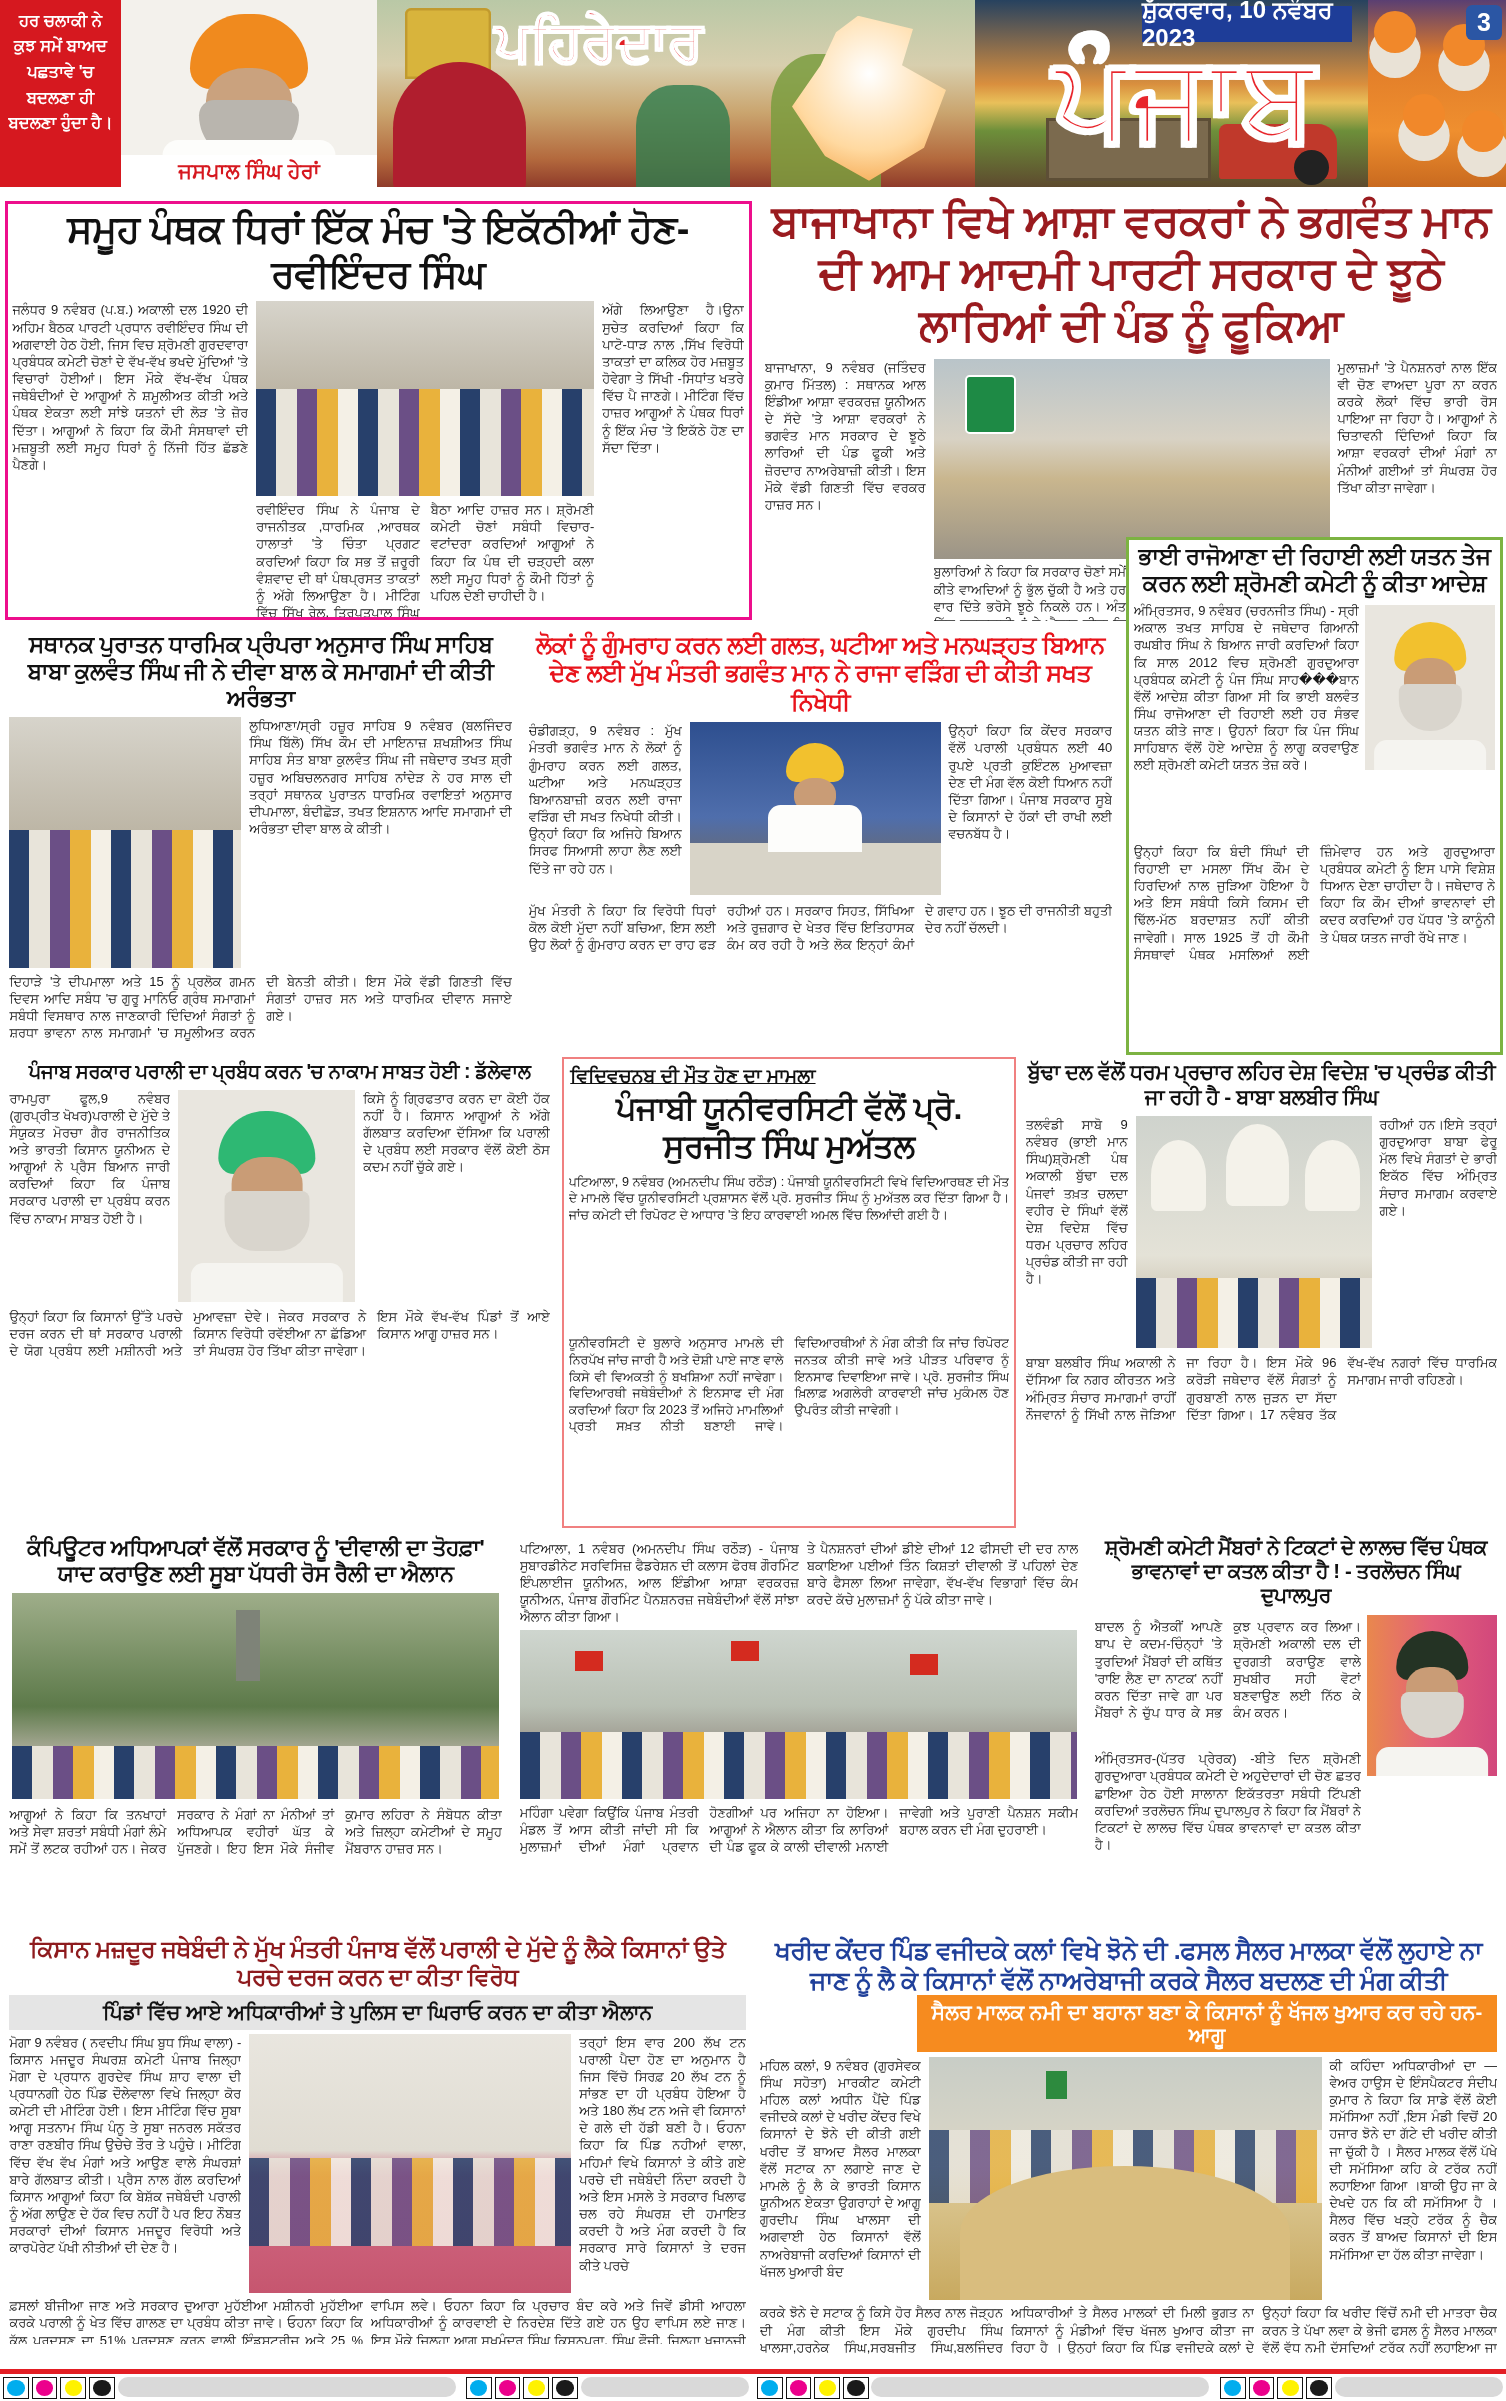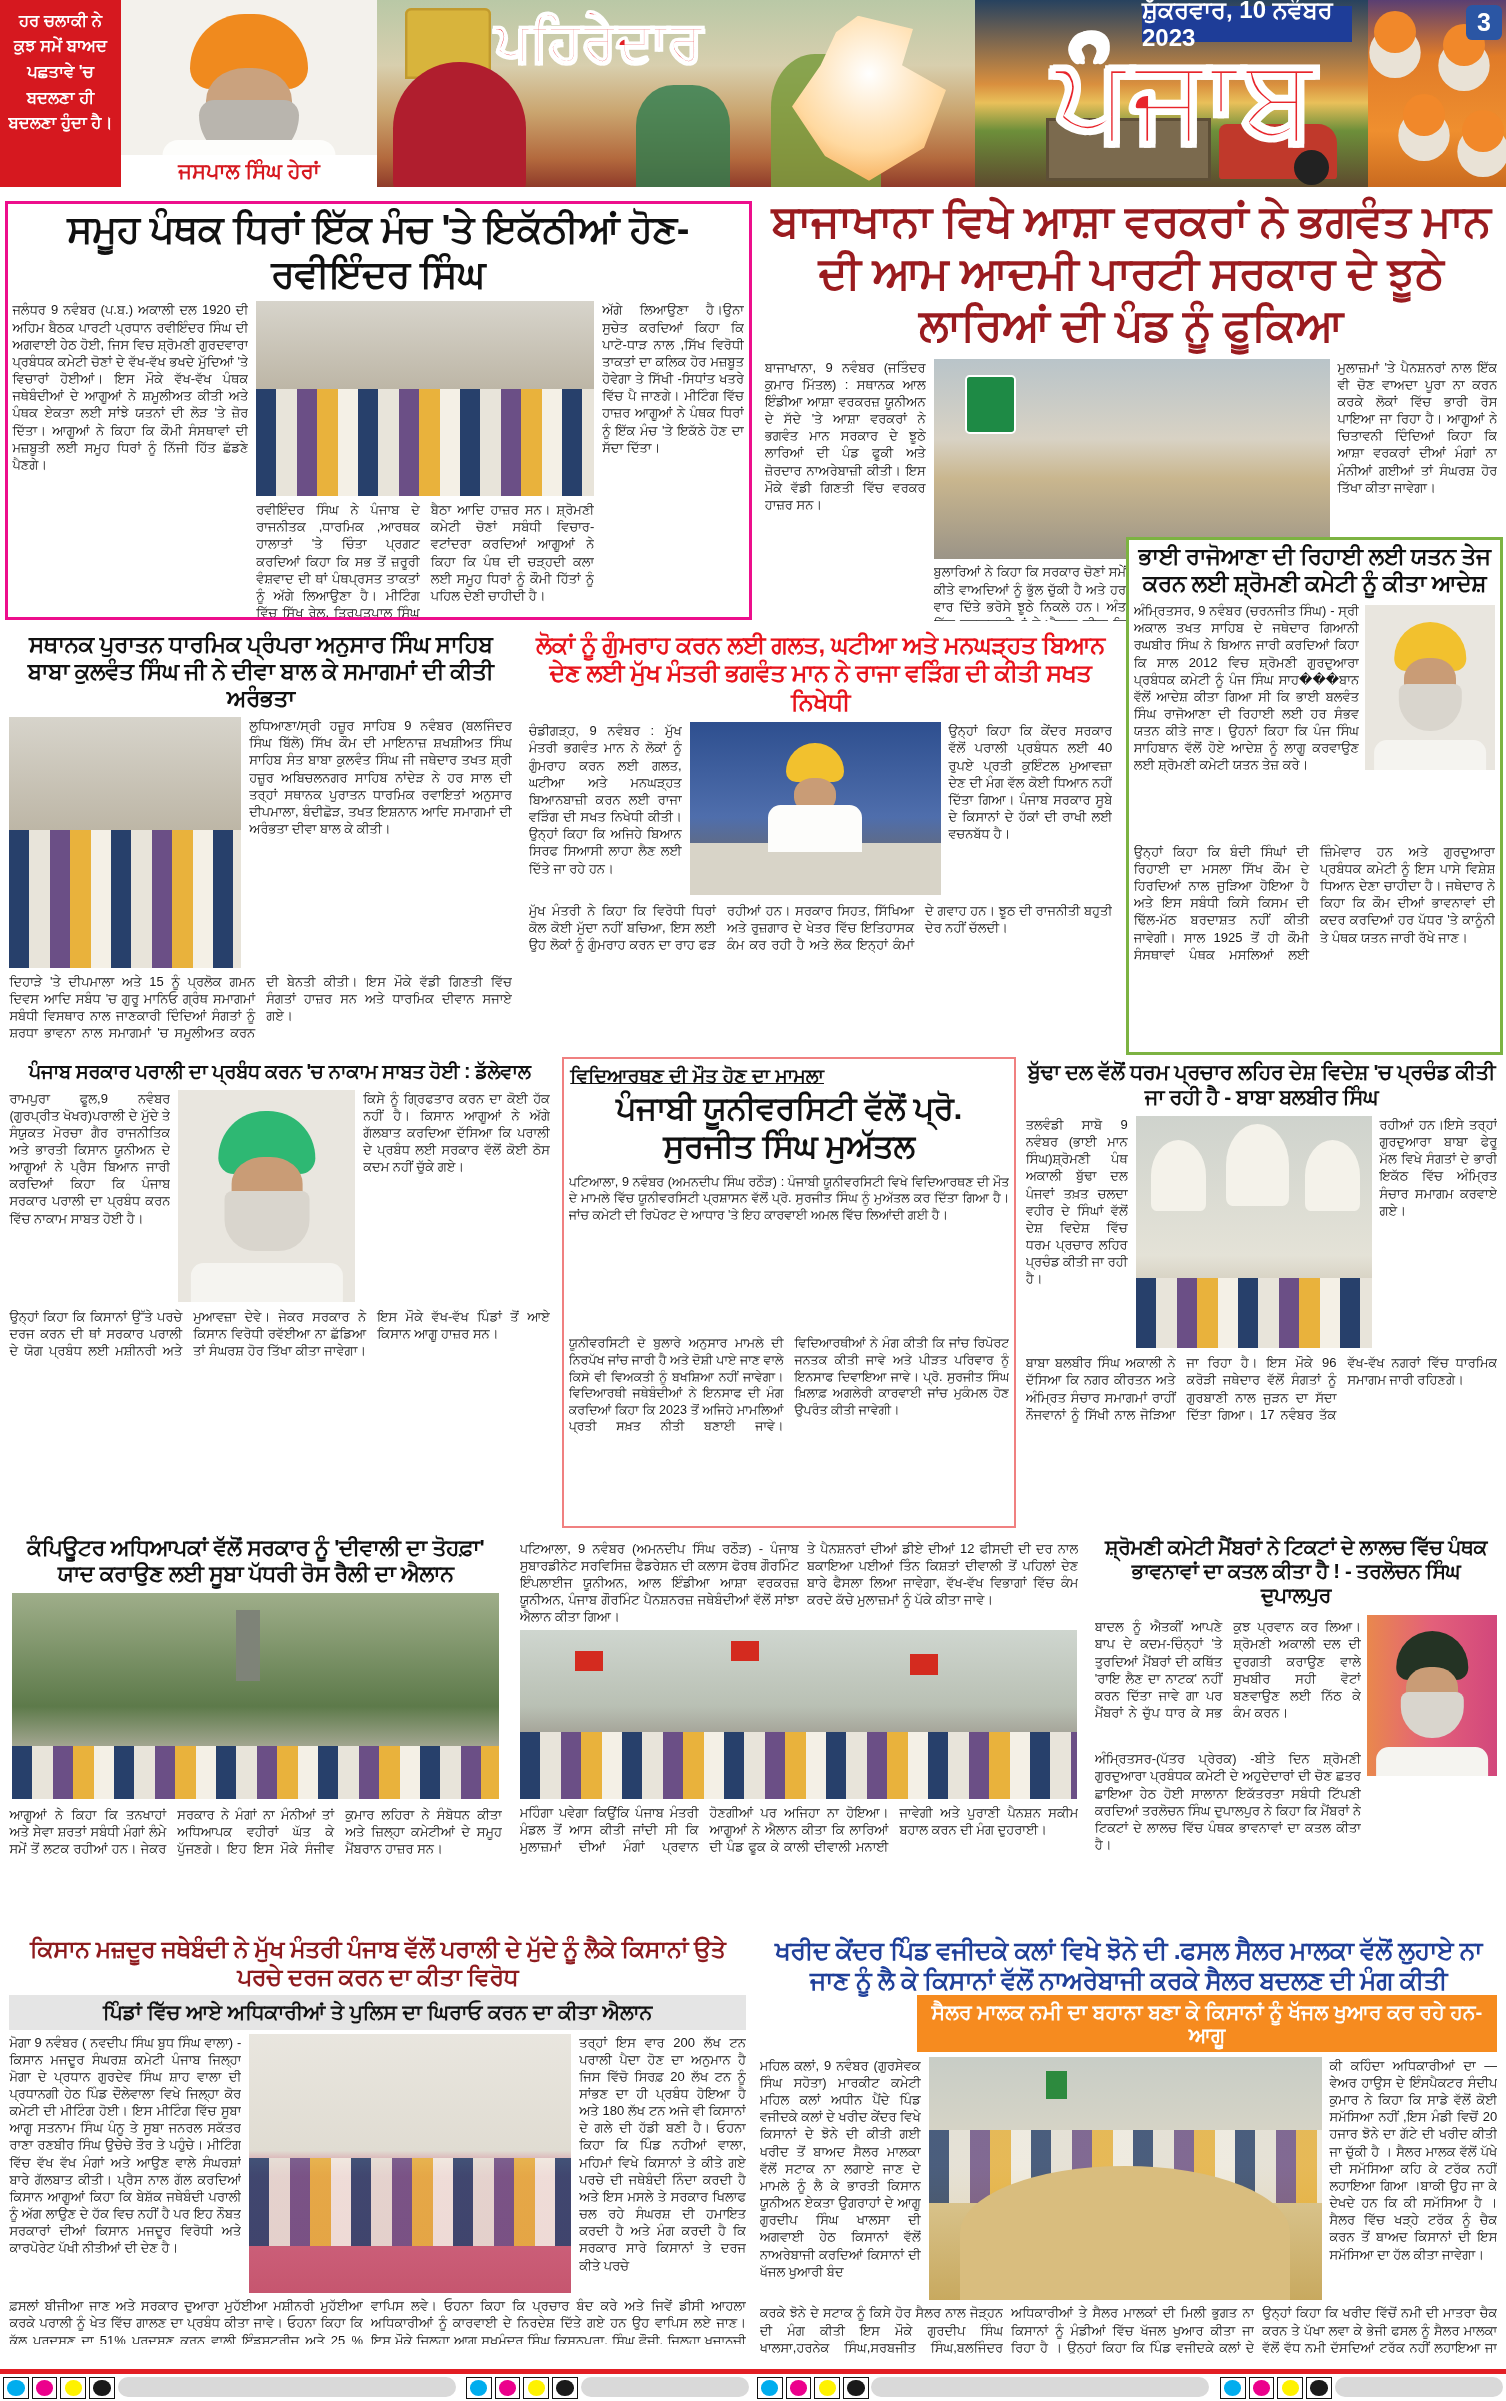--- a/index.html
+++ b/index.html
@@ -227,21 +227,21 @@
         <div class="f"></div>
         <div class="b"></div>
         <div class="s"></div>
       </div>
       <div class="body-txt" style="flex:1;height:212px;">ਕਿਸੇ ਨੂੰ ਗ੍ਰਿਫਤਾਰ ਕਰਨ ਦਾ ਕੋਈ ਹੱਕ ਨਹੀਂ ਹੈ। ਕਿਸਾਨ ਆਗੂਆਂ ਨੇ ਅੱਗੇ ਗੱਲਬਾਤ ਕਰਦਿਆ ਦੱਸਿਆ ਕਿ ਪਰਾਲੀ ਦੇ ਪ੍ਰਬੰਧ ਲਈ ਸਰਕਾਰ ਵੱਲੋਂ ਕੋਈ ਠੋਸ ਕਦਮ ਨਹੀਂ ਚੁੱਕੇ ਗਏ।</div>
     </div>
     <div class="body-txt cols-3" style="height:200px;margin-top:6.3px;">ਉਨ੍ਹਾਂ ਕਿਹਾ ਕਿ ਕਿਸਾਨਾਂ ਉੱਤੇ ਪਰਚੇ ਦਰਜ ਕਰਨ ਦੀ ਥਾਂ ਸਰਕਾਰ ਪਰਾਲੀ ਦੇ ਯੋਗ ਪ੍ਰਬੰਧ ਲਈ ਮਸ਼ੀਨਰੀ ਅਤੇ ਮੁਆਵਜ਼ਾ ਦੇਵੇ। ਜੇਕਰ ਸਰਕਾਰ ਨੇ ਕਿਸਾਨ ਵਿਰੋਧੀ ਰਵੱਈਆ ਨਾ ਛੱਡਿਆ ਤਾਂ ਸੰਘਰਸ਼ ਹੋਰ ਤਿੱਖਾ ਕੀਤਾ ਜਾਵੇਗਾ। ਇਸ ਮੌਕੇ ਵੱਖ-ਵੱਖ ਪਿੰਡਾਂ ਤੋਂ ਆਏ ਕਿਸਾਨ ਆਗੂ ਹਾਜ਼ਰ ਸਨ।</div>
   </div>
 
   <div id="a7" class="art">
-    <div class="kicker">ਵਿਦਿਆਰਥਣ ਦੀ ਮੌਤ ਹੋਣ ਦਾ ਮਾਮਲਾ</div>
+    <div class="kicker">ਵਿਦਿਵਚਨਬ ਦੀ ਮੌਤ ਹੋਣ ਦਾ ਮਾਮਲਾ</div>
     <div class="hl">ਪੰਜਾਬੀ ਯੂਨੀਵਰਸਿਟੀ ਵੱਲੋਂ ਪ੍ਰੋ. ਸੁਰਜੀਤ ਸਿੰਘ ਮੁਅੱਤਲ</div>
     <div class="body-txt" style="height:157px;margin-top:7.9px;font-size:12.6px;">ਪਟਿਆਲਾ, 9 ਨਵੰਬਰ (ਅਮਨਦੀਪ ਸਿੰਘ ਰਠੌੜ) : ਪੰਜਾਬੀ ਯੂਨੀਵਰਸਿਟੀ ਵਿਖੇ ਵਿਦਿਆਰਥਣ ਦੀ ਮੌਤ ਦੇ ਮਾਮਲੇ ਵਿੱਚ ਯੂਨੀਵਰਸਿਟੀ ਪ੍ਰਸ਼ਾਸਨ ਵੱਲੋਂ ਪ੍ਰੋ. ਸੁਰਜੀਤ ਸਿੰਘ ਨੂੰ ਮੁਅੱਤਲ ਕਰ ਦਿੱਤਾ ਗਿਆ ਹੈ। ਜਾਂਚ ਕਮੇਟੀ ਦੀ ਰਿਪੋਰਟ ਦੇ ਆਧਾਰ 'ਤੇ ਇਹ ਕਾਰਵਾਈ ਅਮਲ ਵਿੱਚ ਲਿਆਂਦੀ ਗਈ ਹੈ।</div>
     <div class="body-txt cols-2" style="height:169px;margin-top:4.7px;font-size:12.6px;">ਯੂਨੀਵਰਸਿਟੀ ਦੇ ਬੁਲਾਰੇ ਅਨੁਸਾਰ ਮਾਮਲੇ ਦੀ ਨਿਰਪੱਖ ਜਾਂਚ ਜਾਰੀ ਹੈ ਅਤੇ ਦੋਸ਼ੀ ਪਾਏ ਜਾਣ ਵਾਲੇ ਕਿਸੇ ਵੀ ਵਿਅਕਤੀ ਨੂੰ ਬਖਸ਼ਿਆ ਨਹੀਂ ਜਾਵੇਗਾ। ਵਿਦਿਆਰਥੀ ਜਥੇਬੰਦੀਆਂ ਨੇ ਇਨਸਾਫ ਦੀ ਮੰਗ ਕਰਦਿਆਂ ਕਿਹਾ ਕਿ 2023 ਤੋਂ ਅਜਿਹੇ ਮਾਮਲਿਆਂ ਪ੍ਰਤੀ ਸਖ਼ਤ ਨੀਤੀ ਬਣਾਈ ਜਾਵੇ। ਵਿਦਿਆਰਥੀਆਂ ਨੇ ਮੰਗ ਕੀਤੀ ਕਿ ਜਾਂਚ ਰਿਪੋਰਟ ਜਨਤਕ ਕੀਤੀ ਜਾਵੇ ਅਤੇ ਪੀੜਤ ਪਰਿਵਾਰ ਨੂੰ ਇਨਸਾਫ ਦਿਵਾਇਆ ਜਾਵੇ। ਪ੍ਰੋ. ਸੁਰਜੀਤ ਸਿੰਘ ਖ਼ਿਲਾਫ਼ ਅਗਲੇਰੀ ਕਾਰਵਾਈ ਜਾਂਚ ਮੁਕੰਮਲ ਹੋਣ ਉਪਰੰਤ ਕੀਤੀ ਜਾਵੇਗੀ।</div>
   </div>
 
   <div id="a8" class="art">
     <div class="hl">ਬੁੱਢਾ ਦਲ ਵੱਲੋਂ ਧਰਮ ਪ੍ਰਚਾਰ ਲਹਿਰ ਦੇਸ਼ ਵਿਦੇਸ਼ 'ਚ ਪ੍ਰਚੰਡ ਕੀਤੀ ਜਾ ਰਹੀ ਹੈ - ਬਾਬਾ ਬਲਬੀਰ ਸਿੰਘ</div>
     <div class="row" style="margin-top:6.3px;">
       <div class="body-txt" style="width:102px;height:232px;">ਤਲਵੰਡੀ ਸਾਬੋ 9 ਨਵੰਬਰ (ਭਾਈ ਮਾਨ ਸਿੰਘ)ਸ਼੍ਰੋਮਣੀ ਪੰਥ ਅਕਾਲੀ ਬੁੱਢਾ ਦਲ ਪੰਜਵਾਂ ਤਖ਼ਤ ਚਲਦਾ ਵਹੀਰ ਦੇ ਸਿੰਘਾਂ ਵੱਲੋਂ ਦੇਸ਼ ਵਿਦੇਸ਼ ਵਿੱਚ ਧਰਮ ਪ੍ਰਚਾਰ ਲਹਿਰ ਪ੍ਰਚੰਡ ਕੀਤੀ ਜਾ ਰਹੀ ਹੈ।</div>
       <div class="ph ph-gurdwara" style="width:236px;height:232px;">
@@ -259,21 +259,21 @@
     <div class="hl">ਕੰਪਿਊਟਰ ਅਧਿਆਪਕਾਂ ਵੱਲੋਂ ਸਰਕਾਰ ਨੂੰ 'ਦੀਵਾਲੀ ਦਾ ਤੋਹਫ਼ਾ' ਯਾਦ ਕਰਾਉਣ ਲਈ ਸੂਬਾ ਪੱਧਰੀ ਰੋਸ ਰੈਲੀ ਦਾ ਐਲਾਨ</div>
     <div class="ph ph-park" style="width:487px;height:206px;margin:6.3px auto 0;">
       <div style="position:absolute;left:46%;top:8%;width:23.6px;height:71px;background:#7e8378;"></div>
       <div class="strip" style="height:26%;"></div>
     </div>
     <div class="body-txt cols-3" style="height:102px;margin-top:6.3px;">ਆਗੂਆਂ ਨੇ ਕਿਹਾ ਕਿ ਤਨਖਾਹਾਂ ਅਤੇ ਸੇਵਾ ਸ਼ਰਤਾਂ ਸਬੰਧੀ ਮੰਗਾਂ ਲੰਮੇ ਸਮੇਂ ਤੋਂ ਲਟਕ ਰਹੀਆਂ ਹਨ। ਜੇਕਰ ਸਰਕਾਰ ਨੇ ਮੰਗਾਂ ਨਾ ਮੰਨੀਆਂ ਤਾਂ ਅਧਿਆਪਕ ਵਹੀਰਾਂ ਘੱਤ ਕੇ ਪੁੱਜਣਗੇ। ਇਹ ਇਸ ਮੌਕੇ ਸੰਜੀਵ ਕੁਮਾਰ ਲਹਿਰਾ ਨੇ ਸੰਬੋਧਨ ਕੀਤਾ ਅਤੇ ਜ਼ਿਲ੍ਹਾ ਕਮੇਟੀਆਂ ਦੇ ਸਮੂਹ ਮੈਂਬਰਾਨ ਹਾਜ਼ਰ ਸਨ।</div>
   </div>
 
   <div id="a10" class="art">
     <div class="row" style="margin-top:4.7px;">
-      <div class="body-txt" style="width:50%;height:86px;">ਪਟਿਆਲਾ, 9 ਨਵੰਬਰ (ਅਮਨਦੀਪ ਸਿੰਘ ਰਠੌੜ) - ਪੰਜਾਬ ਸੁਬਾਰਡੀਨੇਟ ਸਰਵਿਸਿਜ਼ ਫੈਡਰੇਸ਼ਨ ਦੀ ਕਲਾਸ ਫੋਰਥ ਗੌਰਮਿੰਟ ਇੰਪਲਾਈਜ ਯੂਨੀਅਨ, ਆਲ ਇੰਡੀਆ ਆਸ਼ਾ ਵਰਕਰਜ਼ ਯੂਨੀਅਨ, ਪੰਜਾਬ ਗੌਰਮਿੰਟ ਪੈਨਸ਼ਨਰਜ਼ ਜਥੇਬੰਦੀਆਂ ਵੱਲੋਂ ਸਾਂਝਾ ਐਲਾਨ ਕੀਤਾ ਗਿਆ।</div>
+      <div class="body-txt" style="width:50%;height:86px;">ਪਟਿਆਲਾ, 1 ਨਵੰਬਰ (ਅਮਨਦੀਪ ਸਿੰਘ ਰਠੌੜ) - ਪੰਜਾਬ ਸੁਬਾਰਡੀਨੇਟ ਸਰਵਿਸਿਜ਼ ਫੈਡਰੇਸ਼ਨ ਦੀ ਕਲਾਸ ਫੋਰਥ ਗੌਰਮਿੰਟ ਇੰਪਲਾਈਜ ਯੂਨੀਅਨ, ਆਲ ਇੰਡੀਆ ਆਸ਼ਾ ਵਰਕਰਜ਼ ਯੂਨੀਅਨ, ਪੰਜਾਬ ਗੌਰਮਿੰਟ ਪੈਨਸ਼ਨਰਜ਼ ਜਥੇਬੰਦੀਆਂ ਵੱਲੋਂ ਸਾਂਝਾ ਐਲਾਨ ਕੀਤਾ ਗਿਆ।</div>
       <div class="body-txt" style="flex:1;height:86px;">ਤੇ ਪੈਨਸ਼ਨਰਾਂ ਦੀਆਂ ਡੀਏ ਦੀਆਂ 12 ਫੀਸਦੀ ਦੀ ਦਰ ਨਾਲ ਬਕਾਇਆ ਪਈਆਂ ਤਿੰਨ ਕਿਸ਼ਤਾਂ ਦੀਵਾਲੀ ਤੋਂ ਪਹਿਲਾਂ ਦੇਣ ਬਾਰੇ ਫੈਸਲਾ ਲਿਆ ਜਾਵੇਗਾ, ਵੱਖ-ਵੱਖ ਵਿਭਾਗਾਂ ਵਿੱਚ ਕੰਮ ਕਰਦੇ ਕੱਚੇ ਮੁਲਾਜ਼ਮਾਂ ਨੂੰ ਪੱਕੇ ਕੀਤਾ ਜਾਵੇ।</div>
     </div>
     <div class="ph ph-march" style="width:557px;height:169px;margin-top:4.7px;">
       <div class="flag" style="left:10%;top:12%;"></div>
       <div class="flag" style="left:38%;top:6%;"></div>
       <div class="flag" style="left:70%;top:14%;"></div>
       <div class="strip" style="height:40%;"></div>
     </div>
     <div class="body-txt cols-3" style="height:69px;margin-top:4.7px;">ਮਹਿੰਗਾ ਪਵੇਗਾ ਕਿਉਂਕਿ ਪੰਜਾਬ ਮੰਤਰੀ ਮੰਡਲ ਤੋਂ ਆਸ ਕੀਤੀ ਜਾਂਦੀ ਸੀ ਕਿ ਮੁਲਾਜ਼ਮਾਂ ਦੀਆਂ ਮੰਗਾਂ ਪ੍ਰਵਾਨ ਹੋਣਗੀਆਂ ਪਰ ਅਜਿਹਾ ਨਾ ਹੋਇਆ। ਆਗੂਆਂ ਨੇ ਐਲਾਨ ਕੀਤਾ ਕਿ ਲਾਰਿਆਂ ਦੀ ਪੰਡ ਫੂਕ ਕੇ ਕਾਲੀ ਦੀਵਾਲੀ ਮਨਾਈ ਜਾਵੇਗੀ ਅਤੇ ਪੁਰਾਣੀ ਪੈਨਸ਼ਨ ਸਕੀਮ ਬਹਾਲ ਕਰਨ ਦੀ ਮੰਗ ਦੁਹਰਾਈ।</div>
   </div>

